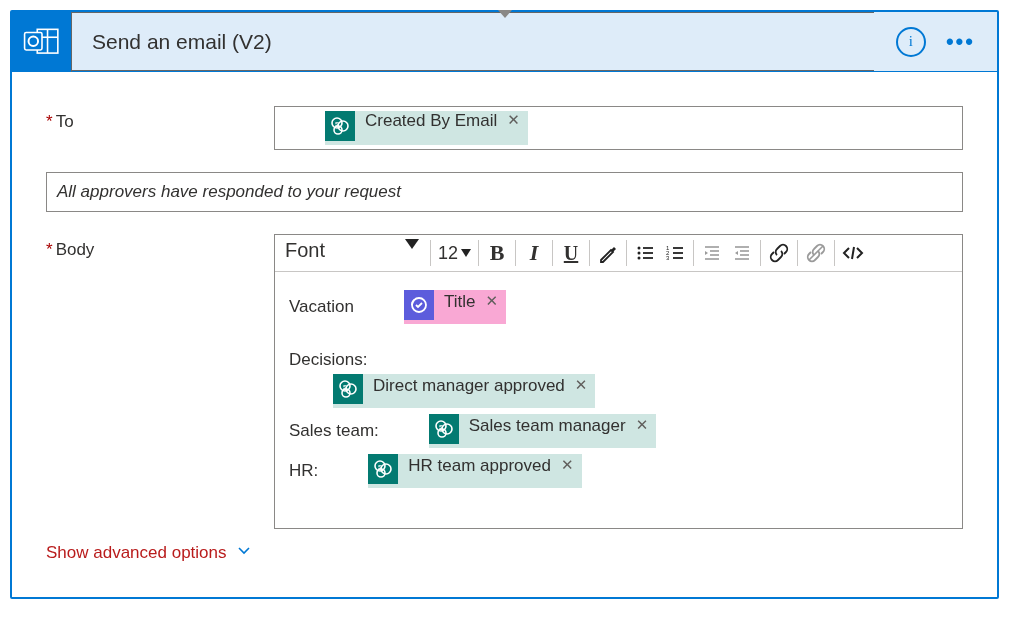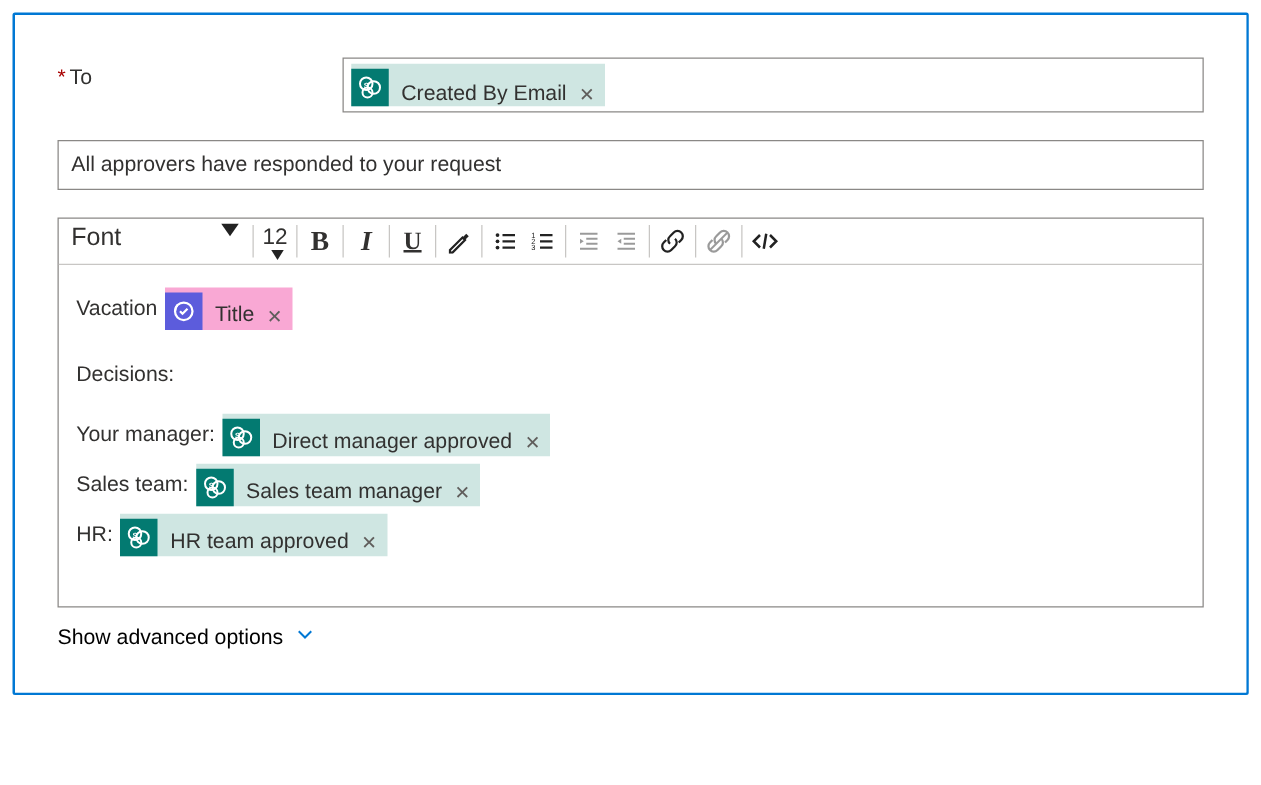--- a/index.html
+++ b/index.html
@@ -17,54 +17,75 @@
     .ellipsis { color: #0078d4; font-size: 22px; letter-spacing: 2px; cursor: pointer; font-weight: bold; }
     
     
     .card-body { padding: 34px; background: #fff; }
     .field-row { display: flex; margin-bottom: 22px; align-items: flex-start; }
     .field-label { width: 228px; font-size: 17px; color: #323130; padding-top: 6px; }
     .field-label .req { color: #a80000; margin-right: 3px; }
     .field-control { flex: 1; }
     
     .input-box { border: 1px solid #8a8886; min-height: 40px; display: flex; align-items: center; padding: 4px 6px; font-size: 17px; flex-wrap: wrap; gap: 4px; }
-    .input-text { padding-left: 4px; }
-    
-    
-    .token { display: inline-flex; align-items: flex-end; background: #CFE6E2; height: 34px; padding-right: 8px; font-size: 17px; color: #323130; }
+    .input-text { padding-left: 4px; font-style: italic; }
+    
+    
+    .token { display: inline-flex; align-items: flex-start; background: #CFE6E2; height: 34px; padding-right: 8px; font-size: 17px; color: #323130; margin-left: 44px; }
     .token .tok-icon { width: 30px; height: 30px; background: #037a71; display: flex; align-items: center; justify-content: center; margin-right: 10px; flex-shrink:0; }
     .token .tok-close { margin-left: 10px; color: #605e5c; cursor: pointer; font-size: 15px; }
     .token.purple { background: #f9a8d4; }
     .token.purple .tok-icon { background: #5C5CDC; }
     
     
     .editor-wrap { border: 1px solid #8a8886; }
     .toolbar { display: flex; align-items: center; border-bottom: 1px solid #c8c6c4; padding: 4px 2px; gap: 0; }
     .tb-sep { width: 1px; height: 26px; background: #c8c6c4; margin: 0 3px; }
     .tb-font { display: flex; align-items: flex-start; justify-content: space-between; padding: 0 8px; height: 28px; min-width: 150px; font-size: 20px; cursor: pointer; }
-    .tb-size { display: flex; align-items: center; height: 28px; padding: 0 4px; font-size: 18px; cursor: pointer; flex-direction: column; }
+    .tb-size { display: flex; align-items: center; height: 28px; padding: 0 4px; font-size: 18px; cursor: pointer; }
     .tb-btn { width: 30px; height: 28px; display: flex; align-items: center; justify-content: center; cursor: pointer; font-size: 20px; }
     .tb-btn.bold { font-weight: 900; font-family: Georgia, serif; font-size: 22px; }
     .tb-btn.italic { font-style: italic; font-family: Georgia, serif; font-size: 22px; font-weight: 600; }
     .tb-btn.underline { text-decoration: underline; font-family: Georgia, serif; font-size: 20px; font-weight:600;}
     .tb-btn.disabled svg { opacity: 0.45; }
     .caret-down { width: 0; height: 0; border-left: 7px solid transparent; border-right: 7px solid transparent; border-top: 10px solid #222; display:inline-block; }
     .caret-down.small { border-left-width: 5px; border-right-width: 5px; border-top-width: 8px; }
     
     .editor-body { padding: 18px 14px 34px 14px; font-size: 17px; line-height: 1.4; }
     .body-line { display: flex; align-items: center; flex-wrap: wrap; margin-bottom: 6px; }
     .body-line .pretext { margin-right: 6px; text-align: right; }
     
-    .adv-link { display: inline-flex; align-items: center; color: #000000; font-size: 17px; cursor: pointer; margin-top: 14px; }
+    .adv-link { display: inline-flex; align-items: center; color: #b91c1c; font-size: 17px; cursor: pointer; margin-top: 14px; }
     .adv-link .chev { margin-left: 10px; }
   </style>
 </head>
 <body>
 
 <div class="card">
+  <div class="card-header">
+    <div class="arrow-top">
+      <svg width="14" height="8" viewBox="0 0 14 8">
+          <polygon points="0,0 14,0 7,8" fill="#8a8886"></polygon>
+        </svg>
+    </div>
+    <div class="header-icon">
+      <svg width="38" height="38" viewBox="0 0 48 48">
+        <rect x="18" y="8" width="26" height="30" fill="none" stroke="#fff" stroke-width="2"></rect>
+        <line x1="18" y1="18" x2="44" y2="18" stroke="#fff" stroke-width="2"></line>
+        <line x1="31" y1="8" x2="31" y2="38" stroke="#fff" stroke-width="2"></line>
+        <rect x="2" y="12" width="22" height="22" rx="2" fill="#0078d4" stroke="#fff" stroke-width="2"></rect>
+        <circle cx="13" cy="23" r="6" fill="none" stroke="#fff" stroke-width="2.5"></circle>
+      </svg>
+    </div>
+    <div class="header-title">Send an email (V2)</div>
+    <div class="header-actions">
+      <div class="info-circle">i</div>
+      <div class="ellipsis">•••</div>
+    </div>
+  </div>
 
   <div class="card-body">
 
     
     <div class="field-row">
       <div class="field-label"><span class="req">*</span><span>To</span></div>
       <div class="field-control">
         <div class="input-box">
           <span class="token">
             <span class="tok-icon">
@@ -86,20 +107,21 @@
     <div class="field-row">
       <div class="field-control">
         <div class="input-box">
           <span class="input-text">All approvers have responded to your request</span>
         </div>
       </div>
     </div>
 
     
     <div class="field-row" style="margin-bottom:0;">
+      <div class="field-label"><span class="req">*</span><span>Body</span></div>
       <div class="field-control">
         <div class="editor-wrap">
           <div class="toolbar">
             <div class="tb-font">
               <span>Font</span>
                 <span class="caret-down"></span>
             </div>
             <div class="tb-sep"></div>
             <div class="tb-size">
               <span>12</span>
@@ -192,26 +214,25 @@
                       <circle cx="10" cy="10" r="7" fill="none" stroke="#fff" stroke-width="1.8"></circle>
                       <path d="M7 10 L9 12 L13 8" fill="none" stroke="#fff" stroke-width="1.8"></path>
                       <path d="M3 10 a7 7 0 0 1 2 -5" fill="none" stroke="#fff" stroke-width="1.8"></path>
                     </svg>
                 </span>
                 <span>Title</span>
                 <span class="tok-close">✕</span>
               </span>
             </div>
 
-            <div class="body-line" style="margin-bottom:19px;">
+            <div class="body-line" style="margin-bottom:2px;">
               <span>Decisions:</span>
             </div>
 
             <div class="body-line">
-              <span class="pretext">Your manager:</span>
               <span class="token">
                 <span class="tok-icon">
                   <svg width="20" height="20" viewBox="0 0 20 20">
                       <circle cx="7" cy="7" r="5" fill="none" stroke="#fff" stroke-width="1.6"></circle>
                       <circle cx="13" cy="10" r="5" fill="none" stroke="#fff" stroke-width="1.6"></circle>
                       <circle cx="8" cy="14" r="4" fill="none" stroke="#fff" stroke-width="1.6"></circle>
                       <text x="5" y="10" font-size="6" fill="#fff" font-weight="bold">S</text>
                     </svg>
                 </span>
                 <span>Direct manager approved</span>

